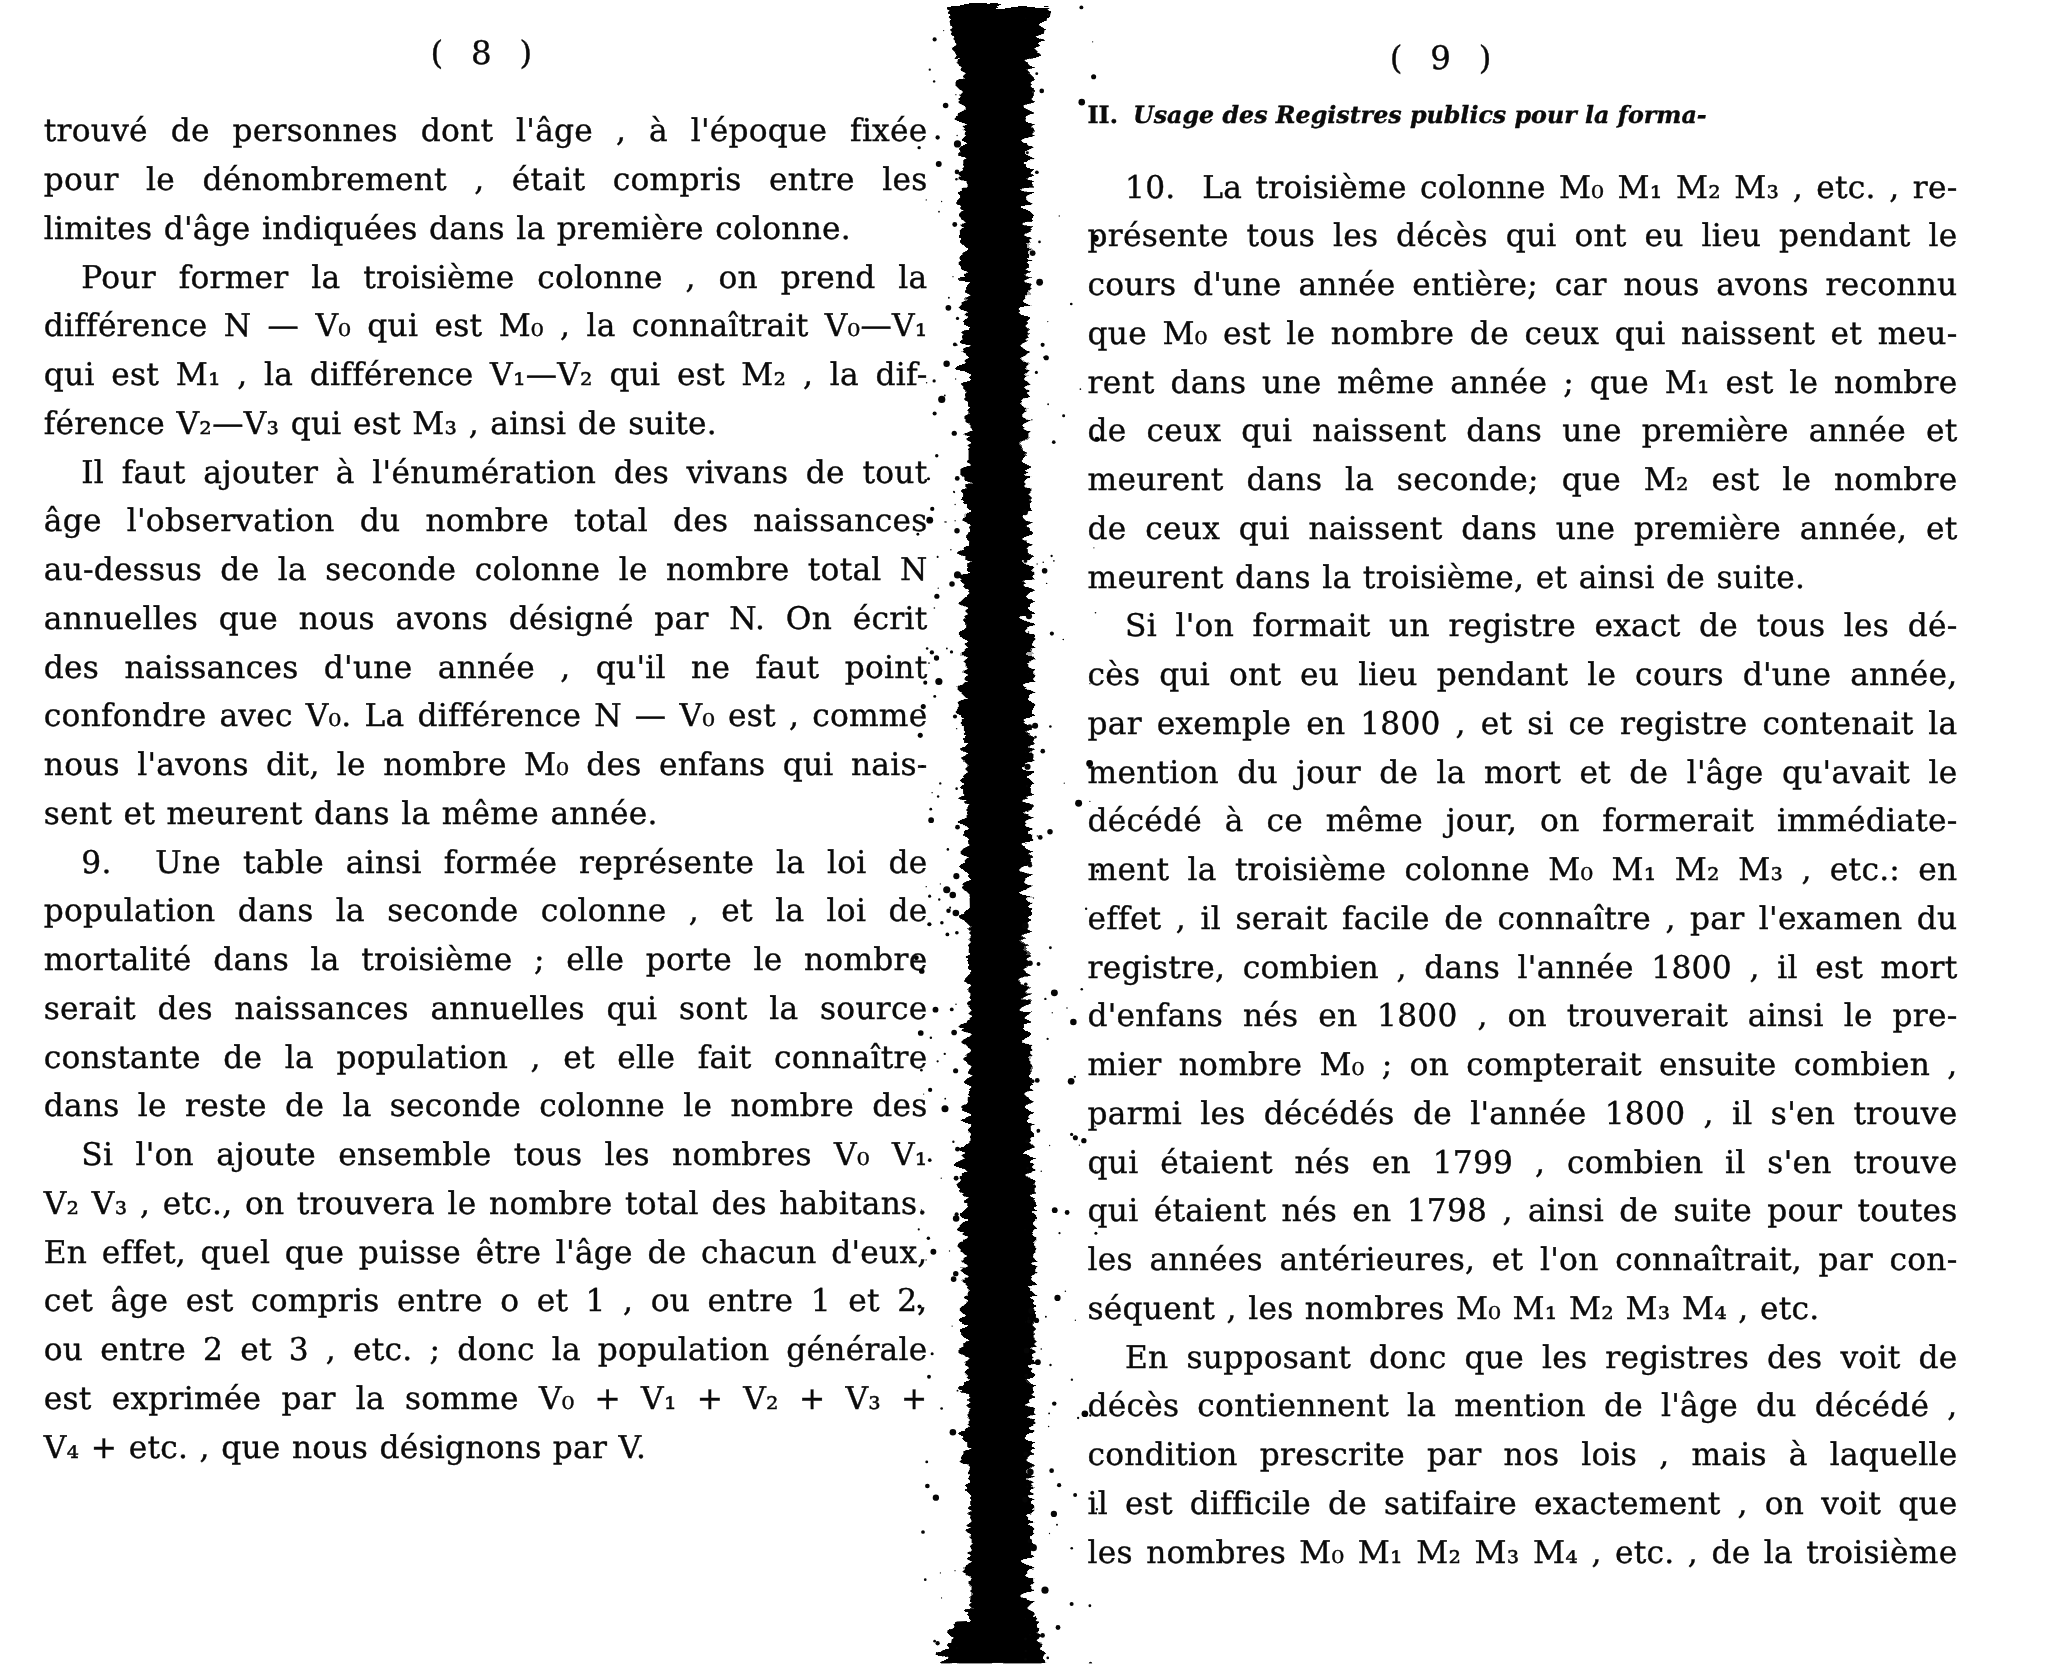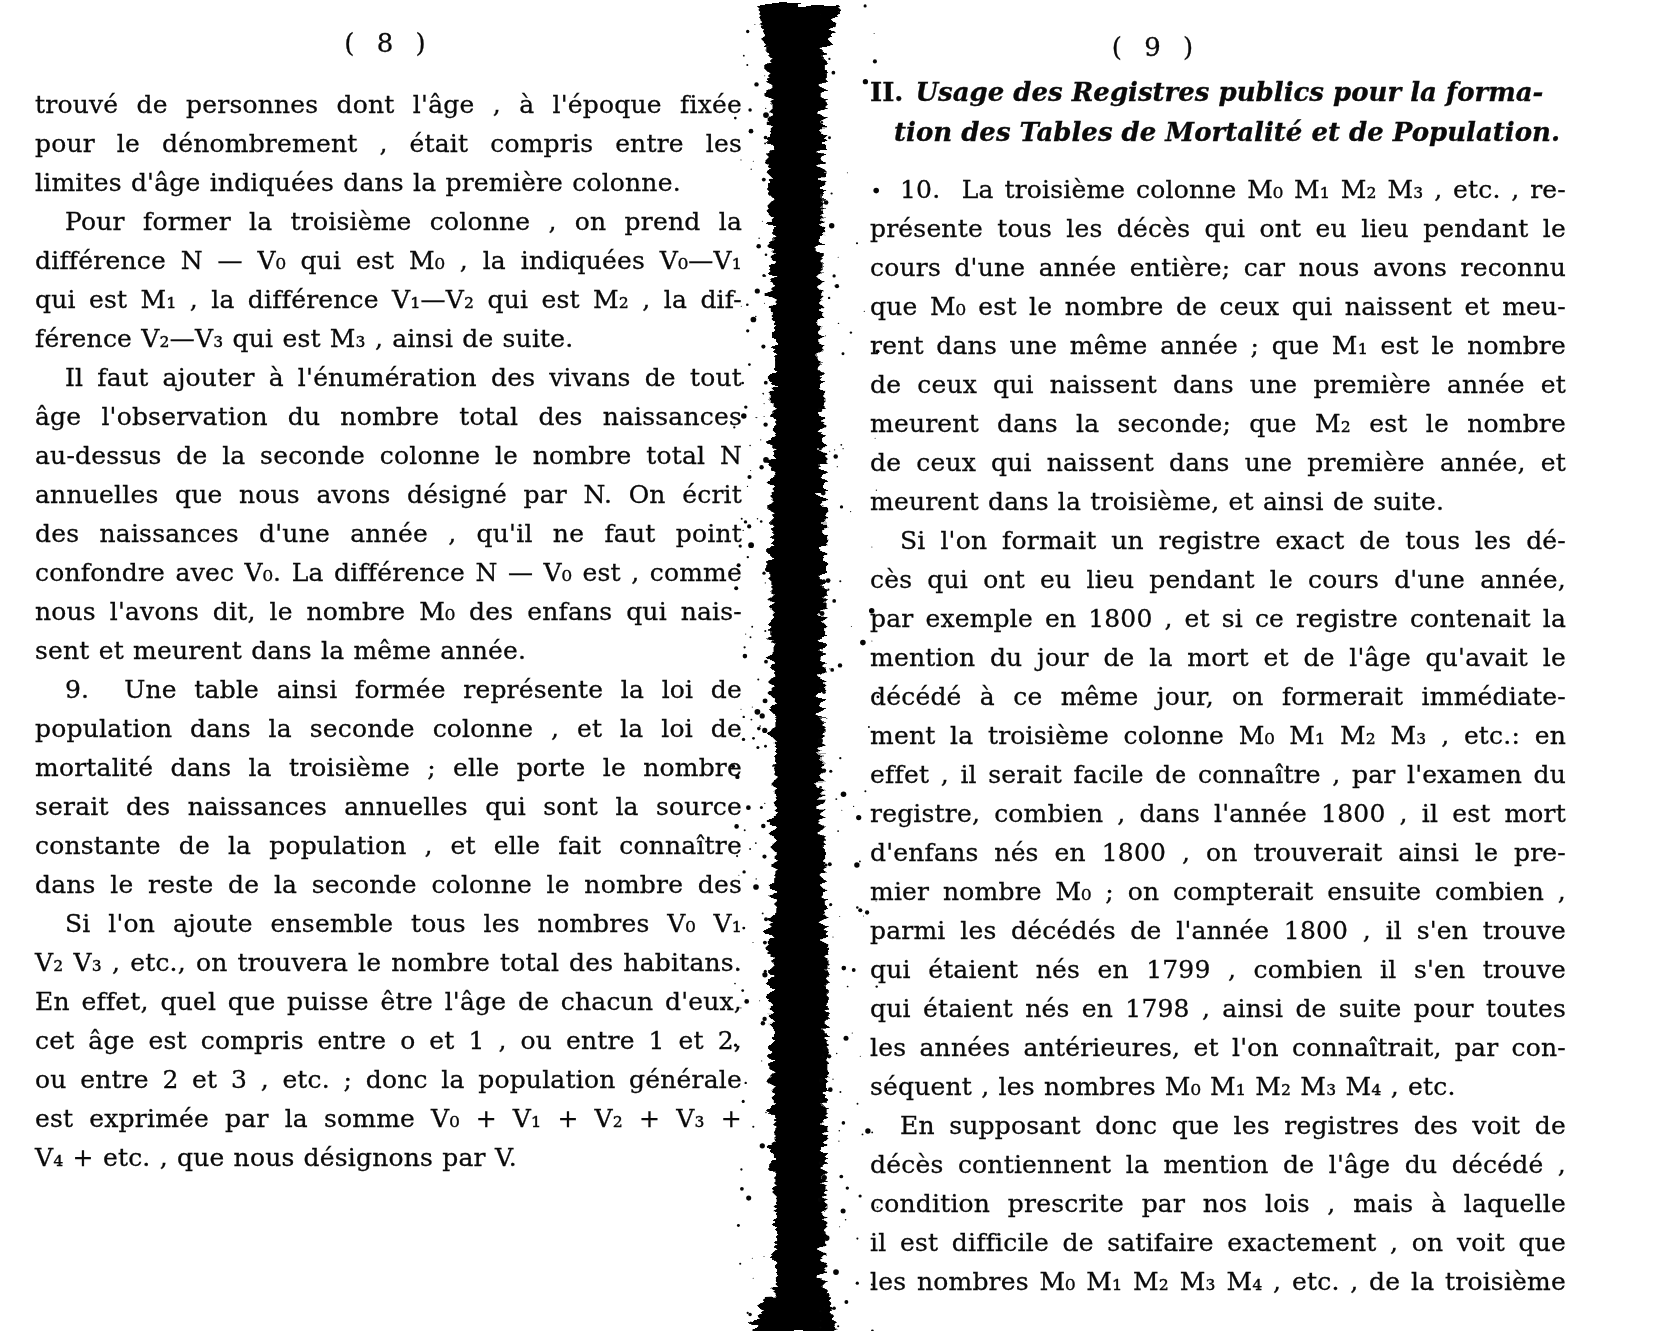--- a/index.html
+++ b/index.html
@@ -7,21 +7,21 @@
     position:relative;width:1653px;height:1331px;background:#ffffff;overflow:hidden;
     font-family:"DejaVu Serif","Liberation Serif",serif;color:#0a0a0a;
     -webkit-text-stroke:0.3px #0a0a0a;
   }
   .page{position:absolute;}
   .page.left{left:35px;top:28px;width:707px;}
   .page.right{left:870px;top:32px;width:696px;}
   .pagenum{font-size:26px;height:57px;text-align:center;letter-spacing:7px;white-space:nowrap;}
   .page.right .pagenum{height:40px;transform:translateX(-62px);}
   .heading{margin-bottom:18px;}
-  .hline{font-size:26px;line-height:40px;font-weight:bold;white-space:nowrap;}
+  .hline{font-size:19px;line-height:40px;font-weight:bold;white-space:nowrap;}
   .hline .hit{font-style:italic;}
   .hline .hnum{font-style:normal;margin-right:12px;}
   .hline.h2{padding-left:24px;}
   .line{
     font-size:25px;line-height:39px;height:39px;white-space:nowrap;
     text-align:justify;text-align-last:justify;letter-spacing:0.2px;word-spacing:1px;
   }
   .line.indent{padding-left:30px;}
   .line.last{text-align-last:left;}
   #gutter{position:absolute;left:720px;top:0;}
@@ -31,21 +31,21 @@
 
 <div class="scan">
 
   <section class="page left">
     <div class="pagenum">( 8 )</div>
     <div class="body" id="left-body">
         <div class="line">trouvé de personnes dont l'âge , à l'époque fixée</div>
         <div class="line">pour le dénombrement , était compris entre les</div>
         <div class="line last">limites d'âge indiquées dans la première colonne.</div>
         <div class="line indent">Pour former la troisième colonne , on prend la</div>
-        <div class="line">différence N — V₀ qui est M₀ , la indiquées V₀—V₁</div>
+        <div class="line">différence N — V₀ qui est M₀ , la connaîtrait V₀—V₁</div>
         <div class="line">qui est M₁ , la différence V₁—V₂ qui est M₂ , la dif-</div>
         <div class="line last">férence V₂—V₃ qui est M₃ , ainsi de suite.</div>
         <div class="line indent">Il faut ajouter à l'énumération des vivans de tout</div>
         <div class="line">âge l'observation du nombre total des naissances</div>
         <div class="line">au-dessus de la seconde colonne le nombre total N</div>
         <div class="line">annuelles que nous avons désigné par N. On écrit</div>
         <div class="line">des naissances d'une année , qu'il ne faut point</div>
         <div class="line">confondre avec V₀. La différence N — V₀ est , comme</div>
         <div class="line">nous l'avons dit, le nombre M₀ des enfans qui nais-</div>
         <div class="line last">sent et meurent dans la même année.</div>
@@ -62,21 +62,20 @@
         <div class="line">ou entre 2 et 3 , etc. ; donc la population générale</div>
         <div class="line">est exprimée par la somme V₀ + V₁ + V₂ + V₃ +</div>
         <div class="line last">V₄ + etc. , que nous désignons par V.</div>
       </div>
   </section>
 
   <section class="page right">
     <div class="pagenum">( 9 )</div>
     <div class="heading">
       <div class="hline"><span class="hnum">II.</span><span class="hit">Usage des Registres publics pour la forma-</span></div>
-      <div class="hline h2"><span class="hit">tion des Tables de Mortalité et de Population.</span></div>
     </div>
     <div class="body" id="right-body">
         <div class="line indent">10.&nbsp; La troisième colonne M₀ M₁ M₂ M₃ , etc. , re-</div>
         <div class="line">présente tous les décès qui ont eu lieu pendant le</div>
         <div class="line">cours d'une année entière; car nous avons reconnu</div>
         <div class="line">que M₀ est le nombre de ceux qui naissent et meu-</div>
         <div class="line">rent dans une même année ; que M₁ est le nombre</div>
         <div class="line">de ceux qui naissent dans une première année et</div>
         <div class="line">meurent dans la seconde; que M₂ est le nombre</div>
         <div class="line">de ceux qui naissent dans une première année, et</div>

